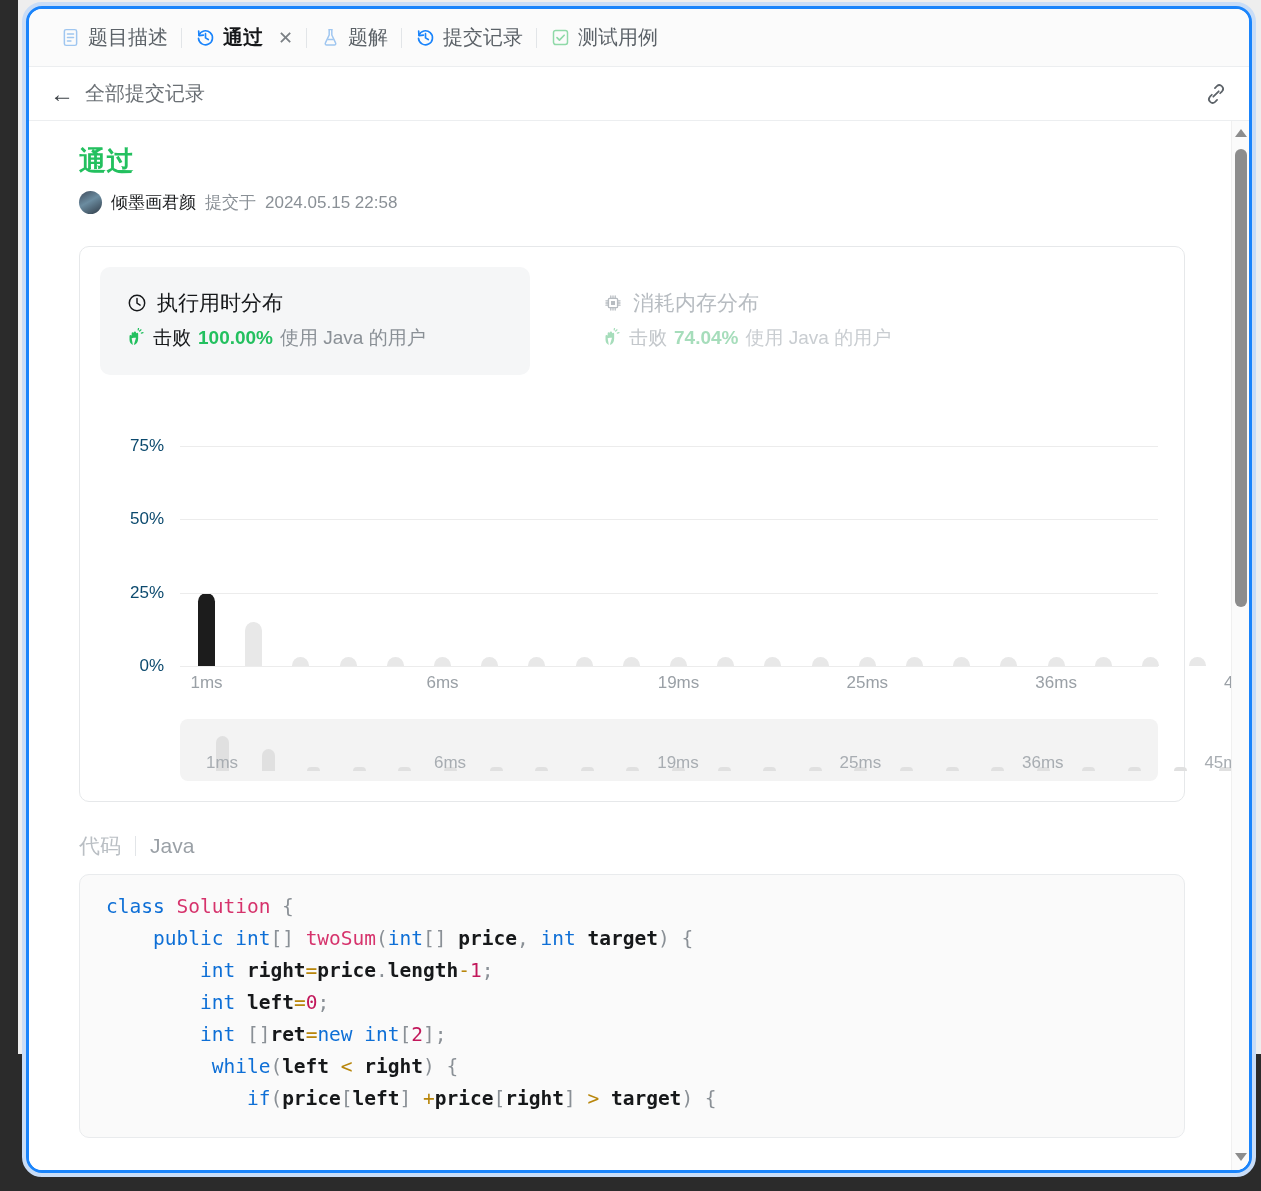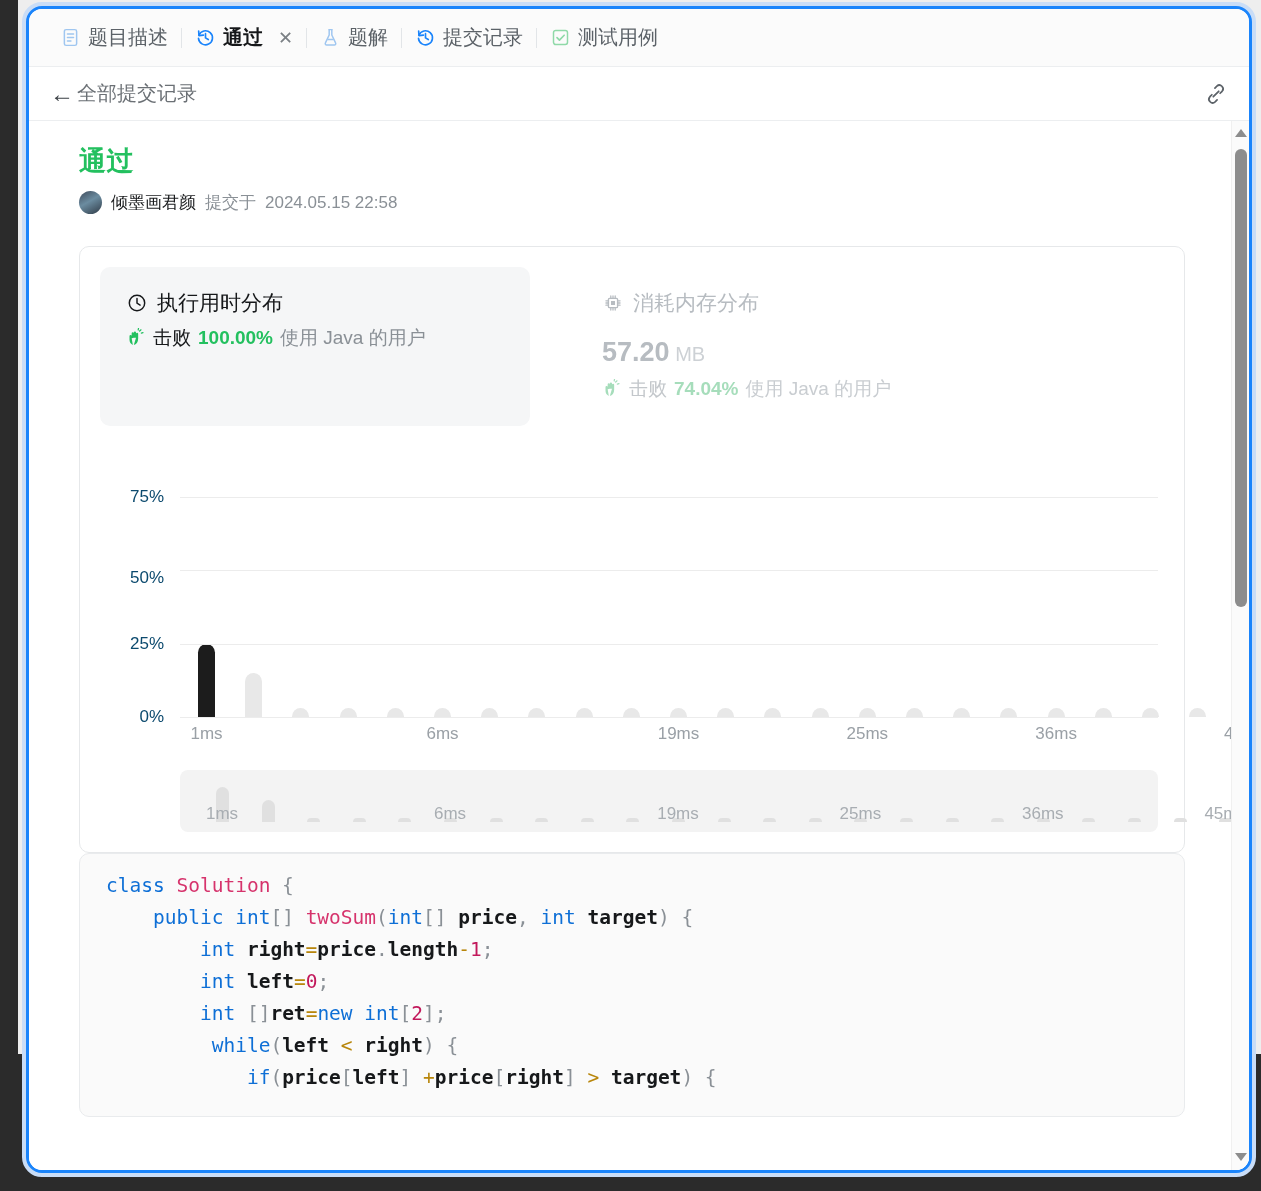--- a/index.html
+++ b/index.html
@@ -91,21 +91,21 @@
     border-bottom: 1px solid #eceef0;
     display: flex;
     align-items: center;
     padding: 0 20px 0 18px;
   }
   #back-arrow {
     font-size: 24px; color: #3b4045; cursor: pointer;
     width: 30px; text-align: center;
   }
   #crumb-text {
-    font-size: 20px; color: #6b7075; cursor: pointer;
+    font-size: 20px; color: #6b7075; margin-left: 8px; cursor: pointer;
   }
   #link-icon {
     margin-left: auto; color: #5c6268; cursor: pointer;
     display: inline-flex;
   }
 
   
   #scroll-body {
     position: relative;
     height: 1052px;
@@ -413,21 +413,20 @@
                 <div class="stat-head">
                   <span style="display: inline-flex;">
                     <svg width="22" height="22" viewBox="0 0 24 24" fill="none">
                       <rect x="7" y="7" width="10" height="10" rx="1.3" stroke="#b7bcc1" stroke-width="1.5"></rect>
                       <rect x="9.8" y="9.8" width="4.4" height="4.4" fill="#b7bcc1"></rect>
                       <path d="M9.6 7V4.3M12 7V4.3M14.4 7V4.3M9.6 19.7V17M12 19.7V17M14.4 19.7V17M7 9.6H4.3M7 12H4.3M7 14.4H4.3M19.7 9.6H17M19.7 12H17M19.7 14.4H17" stroke="#b7bcc1" stroke-width="1.4" stroke-linecap="round"></path>
                     </svg>
                   </span>
                   <span>消耗内存分布</span>
                 </div>
-                <div class="stat-value"><span>57.20</span><span class="stat-unit"> MB</span></div>
                 <div class="stat-beat">
                   <span style="display: inline-flex;">
                     <svg width="20" height="20" viewBox="0 0 24 24">
                       <path d="M8.2 20.4 c-2.4-1.1-4-3.3-4-6.2 V9.6 a1.3 1.3 0 0 1 2.6 0 v2.6 M6.8 12.2 V6.4 a1.3 1.3 0 0 1 2.6 0 v5.2 M9.4 11.6 V5.4 a1.3 1.3 0 0 1 2.6 0 v6.2 M12 11.8 V7 a1.3 1.3 0 0 1 2.6 0 v5.6 c0 4.4-2.2 7.2-5.2 7.8z" fill="#a6ddbb"></path>
                       <path d="M16.4 3.6 l1.6-1.4 M18.4 6.2 l2-0.6 M14.6 2.4 l0.4-2" stroke="#a6ddbb" stroke-width="1.5" stroke-linecap="round"></path>
                     </svg>
                   </span>
                   <span>击败</span>
                   <span class="pct">74.04%</span>
                   <span class="stat-tail">使用 Java 的用户</span>
@@ -460,21 +459,21 @@
                   <div class="bar" title="37ms 0.6%" style="left: 914.8px; height: 9px;"></div>
                   <div class="bar" title="38ms 0.6%" style="left: 962px; height: 9px;"></div>
                   <div class="bar" title="39ms 0.6%" style="left: 1009.2px; height: 9px;"></div>
                   <div class="bar" title="45ms 0.6%" style="left: 1056.4px; height: 9px;"></div>
                 </div>
             <div class="gridline" style="top: 255px;"></div>
                 <div class="ylabel" style="top: 255px;">0%</div>
                 <div class="gridline" style="top: 181.724px;"></div>
                 <div class="ylabel" style="top: 181.724px;">25%</div>
                 <div class="gridline" style="top: 108.448px;"></div>
-                <div class="ylabel" style="top: 108.448px; margin-top: 8px;">50%</div>
+                <div class="ylabel" style="top: 108.448px;">50%</div>
                 <div class="gridline" style="top: 35.1724px;"></div>
                 <div class="ylabel" style="top: 35.1724px;">75%</div>
               </div>
             <div id="xaxis">
                 <div class="xtick" style="left: 26.5px;">1ms</div>
                 <div class="xtick" style="left: 262.5px;">6ms</div>
                 <div class="xtick" style="left: 498.5px;">19ms</div>
                 <div class="xtick" style="left: 687.3px;">25ms</div>
                 <div class="xtick" style="left: 876.1px;">36ms</div>
                 <div class="xtick" style="left: 1064.9px;">45ms</div>
@@ -507,20 +506,25 @@
               <div class="mini-bar" style="left: 1039.2px; height: 3.75px;"></div>
               <div class="mini-tick" style="left: 42px;">1ms</div>
               <div class="mini-tick" style="left: 270px;">6ms</div>
               <div class="mini-tick" style="left: 498px;">19ms</div>
               <div class="mini-tick" style="left: 680.4px;">25ms</div>
               <div class="mini-tick" style="left: 862.8px;">36ms</div>
               <div class="mini-tick" style="left: 1045.2px;">45ms</div>
             </div>
         </div>
 
+        <div id="code-head">
+          <span id="code-label">代码</span>
+          <span id="code-sep"></span>
+          <span id="code-lang">Java</span>
+        </div>
 
         <div id="code-card">
           <pre id="code"><span><span class="k">class </span><span class="ty">Solution</span><span class="pn"> {</span></span>
 <span><span class="pn">    </span><span class="k">public </span><span class="k">int</span><span class="pn">[] </span><span class="ty">twoSum</span><span class="pn">(</span><span class="k">int</span><span class="pn">[] </span><span class="nm">price</span><span class="pn">, </span><span class="k">int</span><span class="pn"> </span><span class="nm">target</span><span class="pn">) {</span></span>
 <span><span class="pn">        </span><span class="k">int</span><span class="pn"> </span><span class="nm">right</span><span class="op">=</span><span class="nm">price</span><span class="pn">.</span><span class="nm">length</span><span class="op">-</span><span class="num">1</span><span class="pn">;</span></span>
 <span><span class="pn">        </span><span class="k">int</span><span class="pn"> </span><span class="nm">left</span><span class="op">=</span><span class="num">0</span><span class="pn">;</span></span>
 <span><span class="pn">        </span><span class="k">int</span><span class="pn"> []</span><span class="nm">ret</span><span class="op">=</span><span class="k">new </span><span class="k">int</span><span class="pn">[</span><span class="num">2</span><span class="pn">];</span></span>
 <span><span class="pn">         </span><span class="k">while</span><span class="pn">(</span><span class="nm">left</span><span class="pn"> </span><span class="op">&lt;</span><span class="pn"> </span><span class="nm">right</span><span class="pn">) {</span></span>
 <span><span class="pn">            </span><span class="k">if</span><span class="pn">(</span><span class="nm">price</span><span class="pn">[</span><span class="nm">left</span><span class="pn">] </span><span class="op">+</span><span class="nm">price</span><span class="pn">[</span><span class="nm">right</span><span class="pn">] </span><span class="op">&gt;</span><span class="pn"> </span><span class="nm">target</span><span class="pn">) {</span></span></pre>
         </div>

